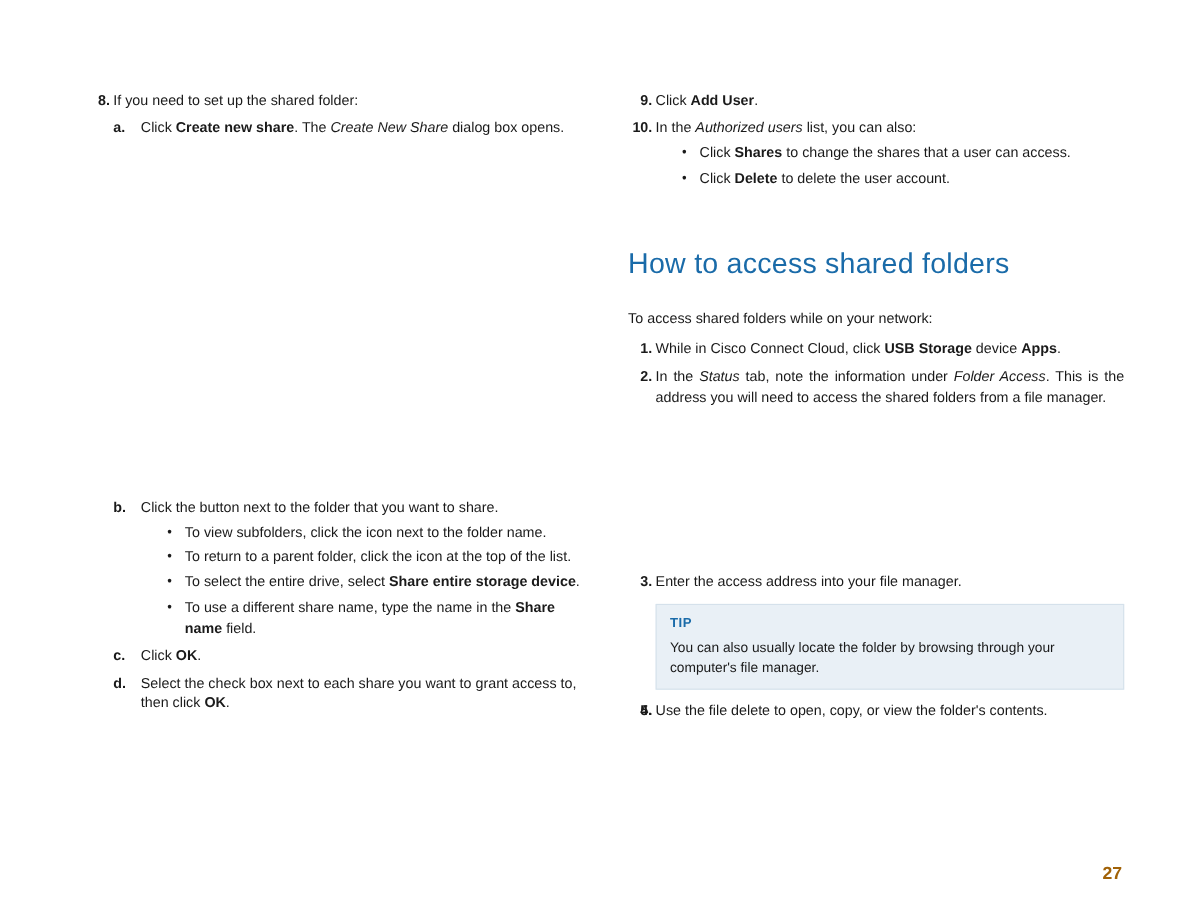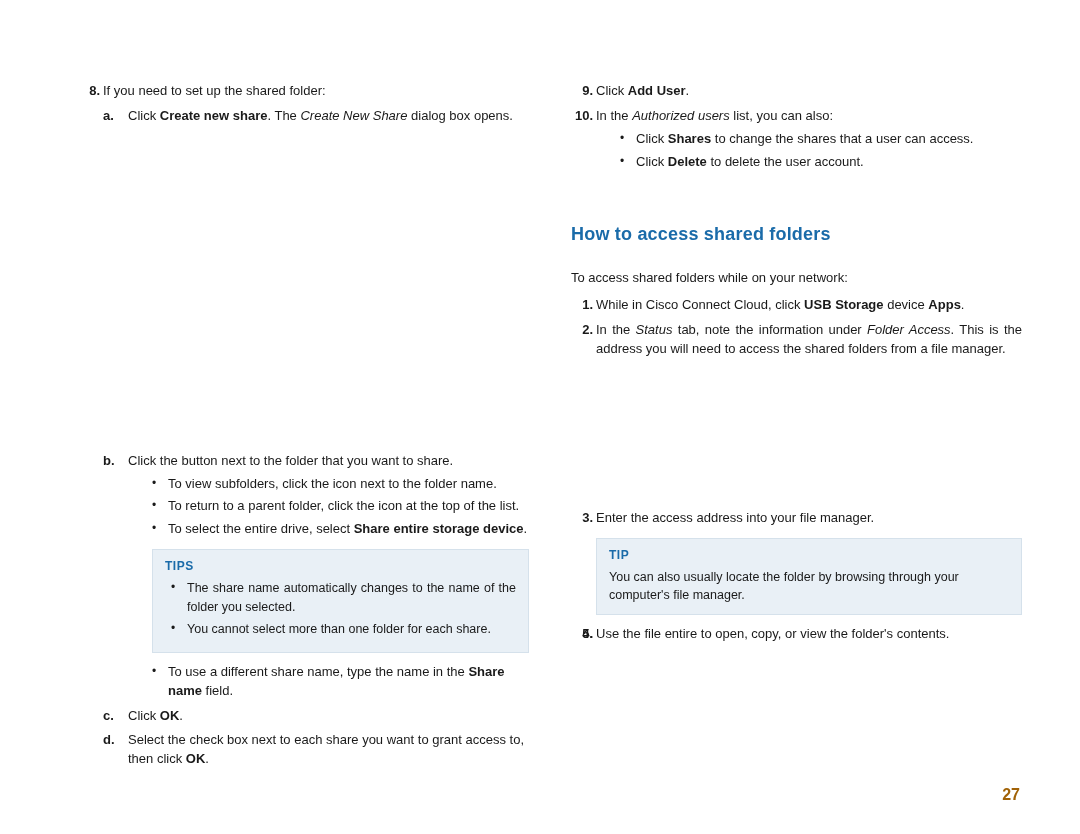--- a/index.html
+++ b/index.html
@@ -15,22 +15,22 @@
     column-gap: 42px;
   }
   .col {
     width: 454px;
     font-size: 13px;
     line-height: 1.45;
   }
   .colR { width: 454px; }
   h2 {
     color: #1a6ba9;
-    font-weight: 700;
-    font-size: 18px;
+    font-weight: 400;
+    font-size: 26px;
     margin: 50px 0 22px 0;
     letter-spacing: 0.2px;
   }
   .subhead {
     font-weight: 400;
     margin: 4px 0 8px 0;
   }
   ol.num, ol.alpha {
     list-style: none;
     padding: 0;
@@ -136,29 +136,20 @@
                   <span>To view subfolders, click the </span><span> icon next to the folder name.</span>
                 </li>
                 <li>
                   <span>To return to a parent folder, click the </span><span> icon at the top of the list.</span>
                 </li>
                 <li>
                   <span>To select the entire drive, select </span><span class="b">Share entire storage device</span><span>.</span>
                 </li>
               </ul>
 
-              <div class="tipbox">
-                <div class="label">TIPS</div>
-                <div class="body">
-                  <ul class="bul">
-                    <li class="justify">The share name automatically changes to the name of the folder you selected.</li>
-                    <li>You cannot select more than one folder for each share.</li>
-                  </ul>
-                </div>
-              </div>
 
               <ul class="bul">
                 <li>
                   <span>To use a different share name, type the name in the </span><span class="b">Share name</span><span> field.</span>
                 </li>
               </ul>
             </li>
 
             <li>
               <span class="mk">c.</span>
@@ -215,20 +206,20 @@
           <div class="tipbox noindent" style="margin-top:10px">
             <div class="label">TIP</div>
             <div class="body">You can also usually locate the folder by browsing through your computer's file manager.</div>
           </div>
         </li>
         <li>
           <span class="mk">4.</span>
         </li>
         <li>
           <span class="mk">5.</span>
-          <span>Use the file entire to open, copy, or view the folder's contents.</span>
+          <span>Use the file delete to open, copy, or view the folder's contents.</span>
         </li>
       </ol>
     </div>
   </div>
 
   <div class="pagenum">27</div>
 </div>
 
 </body></html>

